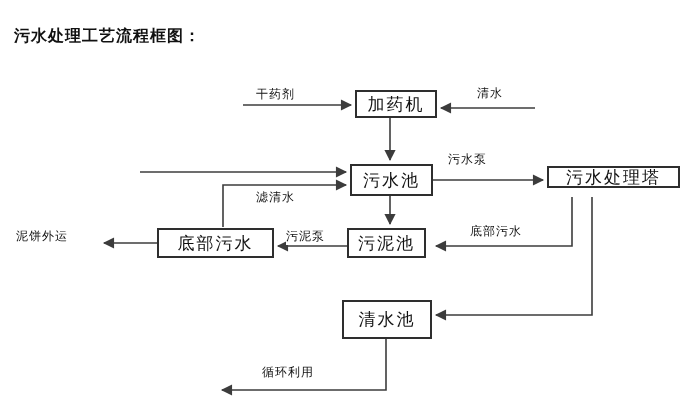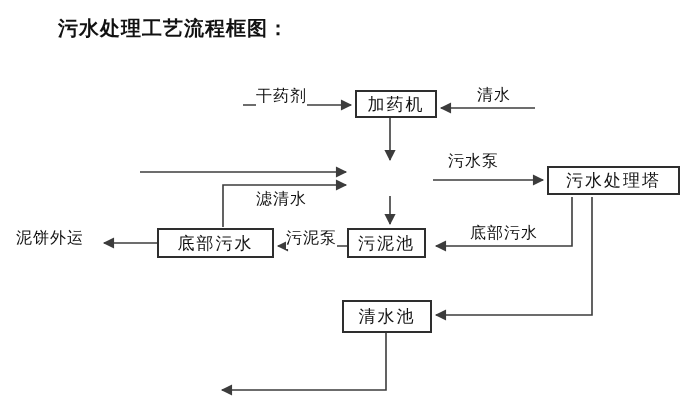--- a/index.html
+++ b/index.html
@@ -11,43 +11,42 @@
   *{margin:0;padding:0;box-sizing:border-box;}
   html,body{background:#fff;}
   body{font-family:"DejaVu Sans","Liberation Sans",sans-serif;}
   .canvas{
     position:relative;
     width:700px;height:420px;
     background:var(--background);
     overflow:hidden;
   }
   .title{
-    position:absolute;left:14px;top:15px;
-    font-size:20px;font-weight:bold;color:var(--text);
+    position:absolute;left:14px;top:26px;
+    font-size:16px;font-weight:bold;color:var(--text);
     letter-spacing:1px;
-    margin-left:44px;
   }
   .connectors{position:absolute;left:0;top:0;width:700px;height:420px;}
   .connectors polyline,.connectors line{
     fill:none;stroke:var(--line);stroke-width:1.6;
   }
   .node{
     position:absolute;
     border:2px solid var(--border);
     background:var(--background);
     color:var(--text);
     font-size:17px;
     display:flex;align-items:center;justify-content:center;
     white-space:nowrap;
     letter-spacing:2px;
   }
   .flabel{
     position:absolute;
     color:var(--text);
-    font-size:16px;
+    font-size:12px;
     white-space:nowrap;
     letter-spacing:1px;
     background:var(--background);
   }
 </style>
 </head>
 <body>
 
 <div class="canvas">
 
@@ -79,26 +78,28 @@
     <polyline points="347,246 278,246" marker-end="url(#arrowhead)"></polyline>
 
     <polyline points="157,243 104,243" marker-end="url(#arrowhead)"></polyline>
 
     <polyline points="592,197 592,315 436,315" marker-end="url(#arrowhead)"></polyline>
 
     <polyline points="386,333 386,390 222,390" marker-end="url(#arrowhead)"></polyline>
   </svg>
 
   <div class="node" style="left:355px;top:90px;width:82px;height:28px">加药机</div>
-  <div class="node" style="left:547px;top:166px;width:133px;height:29px">污水处理塔</div>
+  <div class="node" style="left:350px;top:164px;width:83px;height:32px">污水池</div>
+  <div class="node" style="left:547px;top:166px;width:133px;height:22px">污水处理塔</div>
   <div class="node" style="left:157px;top:228px;width:117px;height:30px">底部污水</div>
   <div class="node" style="left:347px;top:228px;width:79px;height:30px">污泥池</div>
-  <div class="node" style="left:342px;top:300px;width:90px;height:33px">清水池</div>
+  <div class="node" style="left:342px;top:300px;width:90px;height:39px">清水池</div>
 
   <div class="flabel" style="left:256px;top:86px">干药剂</div>
   <div class="flabel" style="left:477px;top:85px">清水</div>
   <div class="flabel" style="left:256px;top:189px">滤清水</div>
   <div class="flabel" style="left:448px;top:151px">污水泵</div>
   <div class="flabel" style="left:470px;top:223px">底部污水</div>
   <div class="flabel" style="left:286px;top:228px">污泥泵</div>
   <div class="flabel" style="left:16px;top:228px">泥饼外运</div>
+  <div class="flabel" style="left:262px;top:364px">循环利用</div>
 
 </div>
 
 </body></html>

